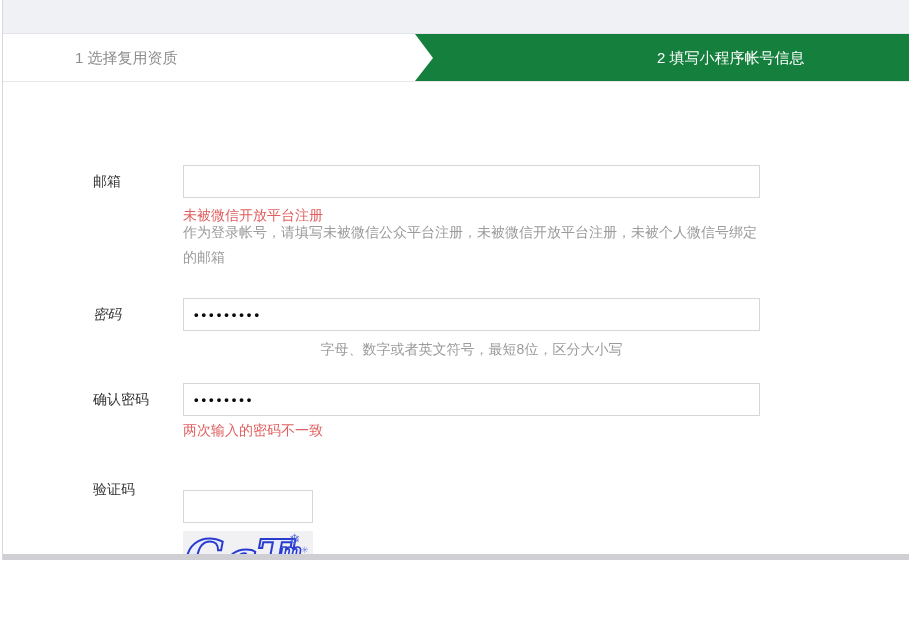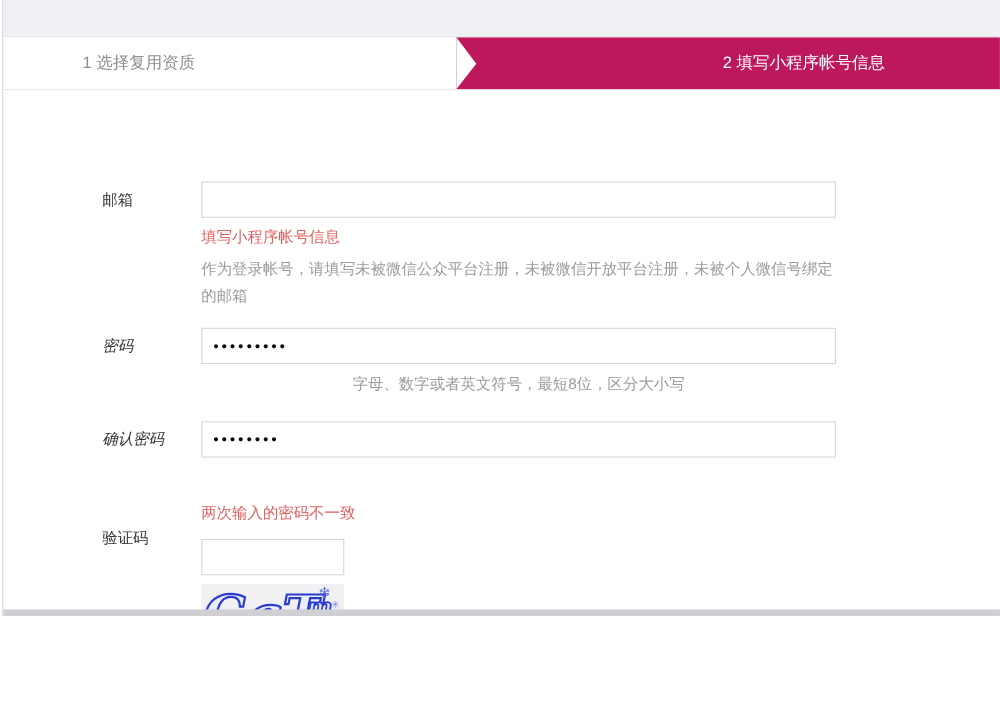--- a/index.html
+++ b/index.html
@@ -9,21 +9,21 @@
   }
   
   .edge-left-gutter{position:absolute;left:0;top:0;width:2px;height:640px;background:#ffffff;}
   .edge-left-line{position:absolute;left:2px;top:0;width:1px;height:640px;background:#d8d8dc;}
   .edge-bottom{position:absolute;left:3px;bottom:0;width:906px;height:6px;background:#d0d0d4;}
   
   .top-band{position:absolute;left:3px;top:0;width:906px;height:33px;background:#f0f1f5;border-bottom:1px solid #e3e4e9;}
   
   .step-bar{position:absolute;left:3px;top:34px;width:906px;height:47px;background:#ffffff;border-bottom:1px solid #e7e7eb;}
   .step1-label{position:absolute;left:72px;top:0;height:47px;line-height:47px;font-size:15px;color:#8d8d8d;}
-  .step2-seg{position:absolute;right:0;top:0;width:494px;height:47px;background:#be185d;}
+  .step2-seg{position:absolute;right:0;top:0;width:494px;height:47px;background:#15803d;}
   .step2-notch{position:absolute;left:0;top:0;width:0;height:0;
     border-top:24px solid transparent;border-bottom:23px solid transparent;border-left:18px solid #ffffff;}
   .step2-label{position:absolute;left:242px;top:0;height:47px;line-height:47px;font-size:15px;color:#ffffff;}
   
   .field-label{position:absolute;left:93px;font-size:14px;color:#353535;height:33px;line-height:33px;white-space:nowrap;}
   .text-input{
     position:absolute;left:183px;width:577px;height:33px;box-sizing:border-box;
     border:1px solid #d7d7d7;background:#fff;outline:none;
     font-family:"Liberation Sans","DejaVu Sans",sans-serif;
     font-size:14px;color:#111;padding:0 10px;
@@ -45,30 +45,30 @@
   <div class="step-bar">
     <span class="step1-label">1 选择复用资质</span>
     <div class="step2-seg">
       <div class="step2-notch"></div>
       <span class="step2-label">2 填写小程序帐号信息</span>
     </div>
   </div>
 
   <span class="field-label" style="top:165px;">邮箱</span>
   <input class="text-input" style="top: 165px;" type="text" value="">
-  <span class="error-text" style="top:207px;">填写小程序帐号信息</span>
-  <div class="help-text" style="top:232px;">作为登录帐号，请填写未被微信公众平台注册，未被微信开放平台注册，未被个人微信号绑定的邮箱</div>
+  <span class="error-text" style="top:207px;">未被微信开放平台注册</span>
+  <div class="help-text" style="top:220px;">作为登录帐号，请填写未被微信公众平台注册，未被微信开放平台注册，未被个人微信号绑定的邮箱</div>
 
   <span class="field-label" style="top:298px;font-style:italic;">密码</span>
   <input class="text-input pwd-dots" style="top: 298px;" type="text" value="•••••••••">
   <div class="help-text" style="top:337px;text-align:center;">字母、数字或者英文符号，最短8位，区分大小写</div>
 
-  <span class="field-label" style="top:383px;font-style:italic;">确认密码</span>
+  <span class="field-label" style="top:383px;">确认密码</span>
   <input class="text-input pwd-dots" style="top: 383px;" type="text" value="••••••••">
-  <span class="error-text" style="top:422px;margin-top:36px;">两次输入的密码不一致</span>
+  <span class="error-text" style="top:422px;">两次输入的密码不一致</span>
 
   <span class="field-label" style="top:473px;">验证码</span>
   <input class="text-input captcha-input" style="top: 490px;" type="text" value="">
 
   <svg class="captcha-img" viewBox="0 0 130 54">
     <rect x="0" y="0" width="130" height="54" fill="#f1f1f3"></rect>
     <text x="2" y="44" font-size="48" font-family="DejaVu Serif, Liberation Serif, serif" font-style="italic" font-weight="bold" fill="#e9edfc" stroke="#2a3cd0" stroke-width="2">CgT</text>
     <text x="96" y="28" font-size="22" font-family="DejaVu Serif, Liberation Serif, serif" font-style="italic" font-weight="bold" fill="#dfe6fb" stroke="#2a3cd0" stroke-width="1.6">m</text>
     <text x="106" y="13" font-size="14" fill="#4a5cd8" opacity="0.85">❄</text>
     <text x="118" y="22" font-size="9" fill="#5a6ae0" opacity="0.8">✳</text>

